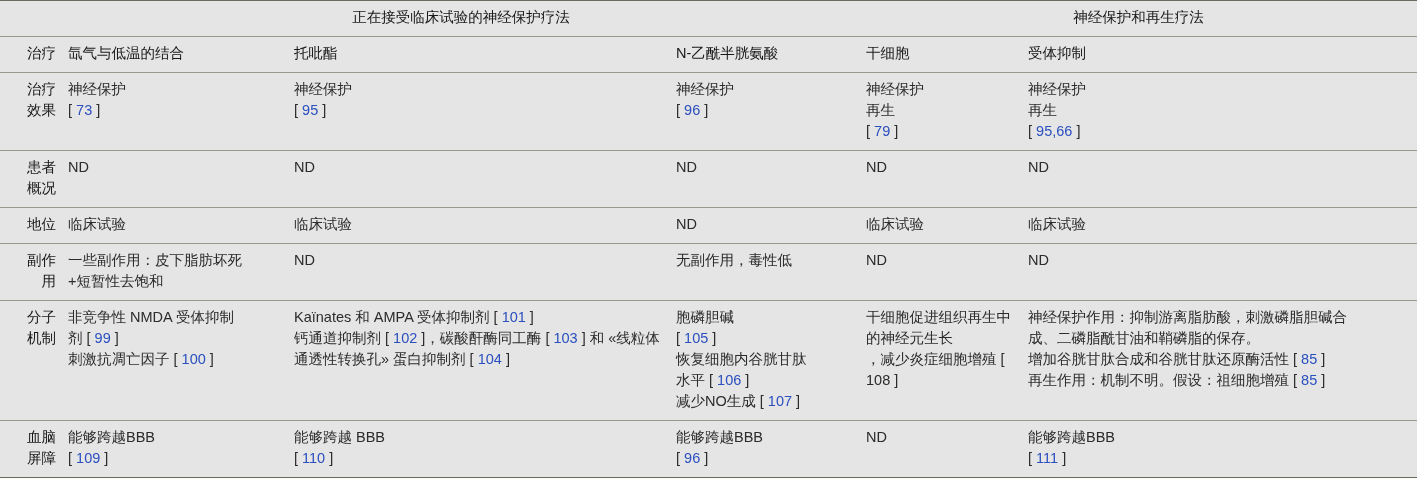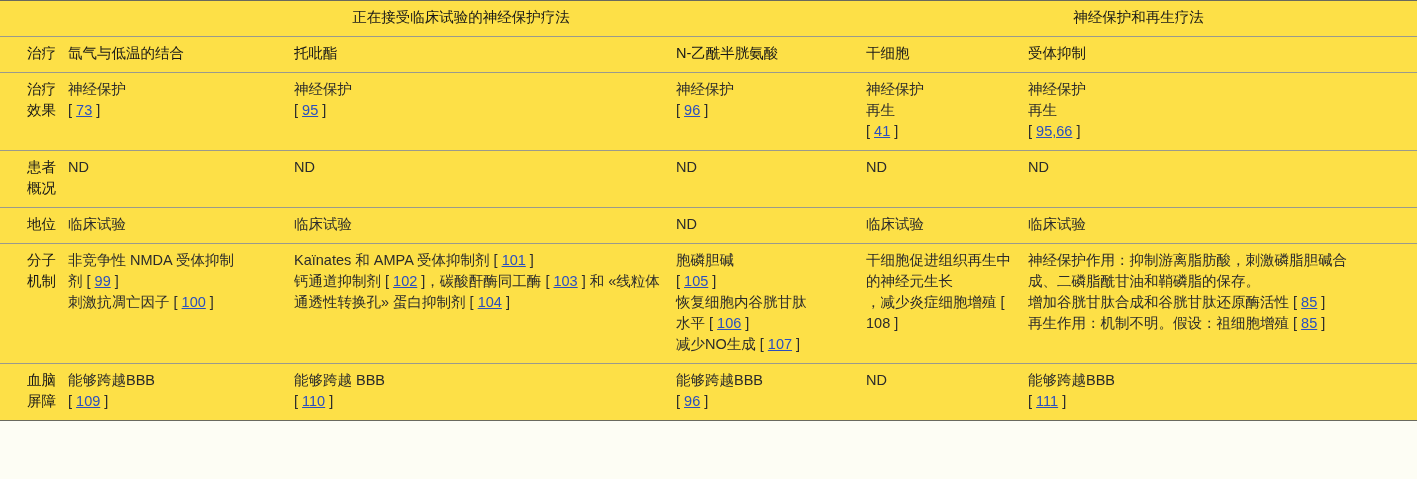--- a/index.html
+++ b/index.html
@@ -16,21 +16,21 @@
     height: 479px;
     background: #fdfdf4;
     box-sizing: border-box;
     position: relative;
     overflow: hidden;
   }
   table.tbl {
     width: 1417px;
     border-collapse: collapse;
     table-layout: fixed;
-    background: #fde047;
+    background: #e5e5e5;
   }
   table.tbl td, table.tbl th {
     vertical-align: top;
     padding: 6px 6px 8px 6px;
     font-weight: normal;
     font-size: 14.5px;
     line-height: 21px;
     color: #181818;
   }
   
@@ -59,21 +59,20 @@
     color: #181818;
     white-space: normal;
   }
   td.cell {
   }
   .ref {
     color: #2b2b2b;
   }
   .ref-num {
     color: #2a4fbf;
-    text-decoration: underline;
     cursor: pointer;
   }
   .line { display: block; }
 </style>
 </head>
 <body>
 
 <div class="sheet">
   <table class="tbl">
     <colgroup>
@@ -113,21 +112,21 @@
             <span class="line ref">神经保护</span>
             <span class="line ref">[ <span class="ref-num">95</span> ]</span>
           </td>
           <td class="cell mid-line">
             <span class="line ref">神经保护</span>
             <span class="line ref">[ <span class="ref-num">96</span> ]</span>
           </td>
           <td class="cell mid-line">
             <span class="line ref">神经保护</span>
             <span class="line ref">再生</span>
-            <span class="line ref">[ <span class="ref-num">41</span> ]</span>
+            <span class="line ref">[ <span class="ref-num">79</span> ]</span>
           </td>
           <td class="cell mid-line">
             <span class="line ref">神经保护</span>
             <span class="line ref">再生</span>
             <span class="line ref">[ <span class="ref-num">95,66</span> ]</span>
           </td>
         </tr>
         <tr>
           <td class="rowlabel mid-line">
             <span class="line">患者</span>
@@ -160,20 +159,42 @@
             <span class="line ref">临床试验</span>
           </td>
           <td class="cell mid-line">
             <span class="line ref">ND</span>
           </td>
           <td class="cell mid-line">
             <span class="line ref">临床试验</span>
           </td>
           <td class="cell mid-line">
             <span class="line ref">临床试验</span>
+          </td>
+        </tr>
+        <tr>
+          <td class="rowlabel mid-line">
+            <span class="line">副作</span>
+            <span class="line">用</span>
+          </td>
+          <td class="cell mid-line">
+            <span class="line ref">一些副作用：皮下脂肪坏死</span>
+            <span class="line ref">+短暂性去饱和</span>
+          </td>
+          <td class="cell mid-line">
+            <span class="line ref">ND</span>
+          </td>
+          <td class="cell mid-line">
+            <span class="line ref">无副作用，毒性低</span>
+          </td>
+          <td class="cell mid-line">
+            <span class="line ref">ND</span>
+          </td>
+          <td class="cell mid-line">
+            <span class="line ref">ND</span>
           </td>
         </tr>
         <tr>
           <td class="rowlabel mid-line">
             <span class="line">分子</span>
             <span class="line">机制</span>
           </td>
           <td class="cell mid-line">
             <span class="line ref">非竞争性 NMDA 受体抑制</span>
             <span class="line ref">剂 [ <span class="ref-num">99</span> ]</span>

